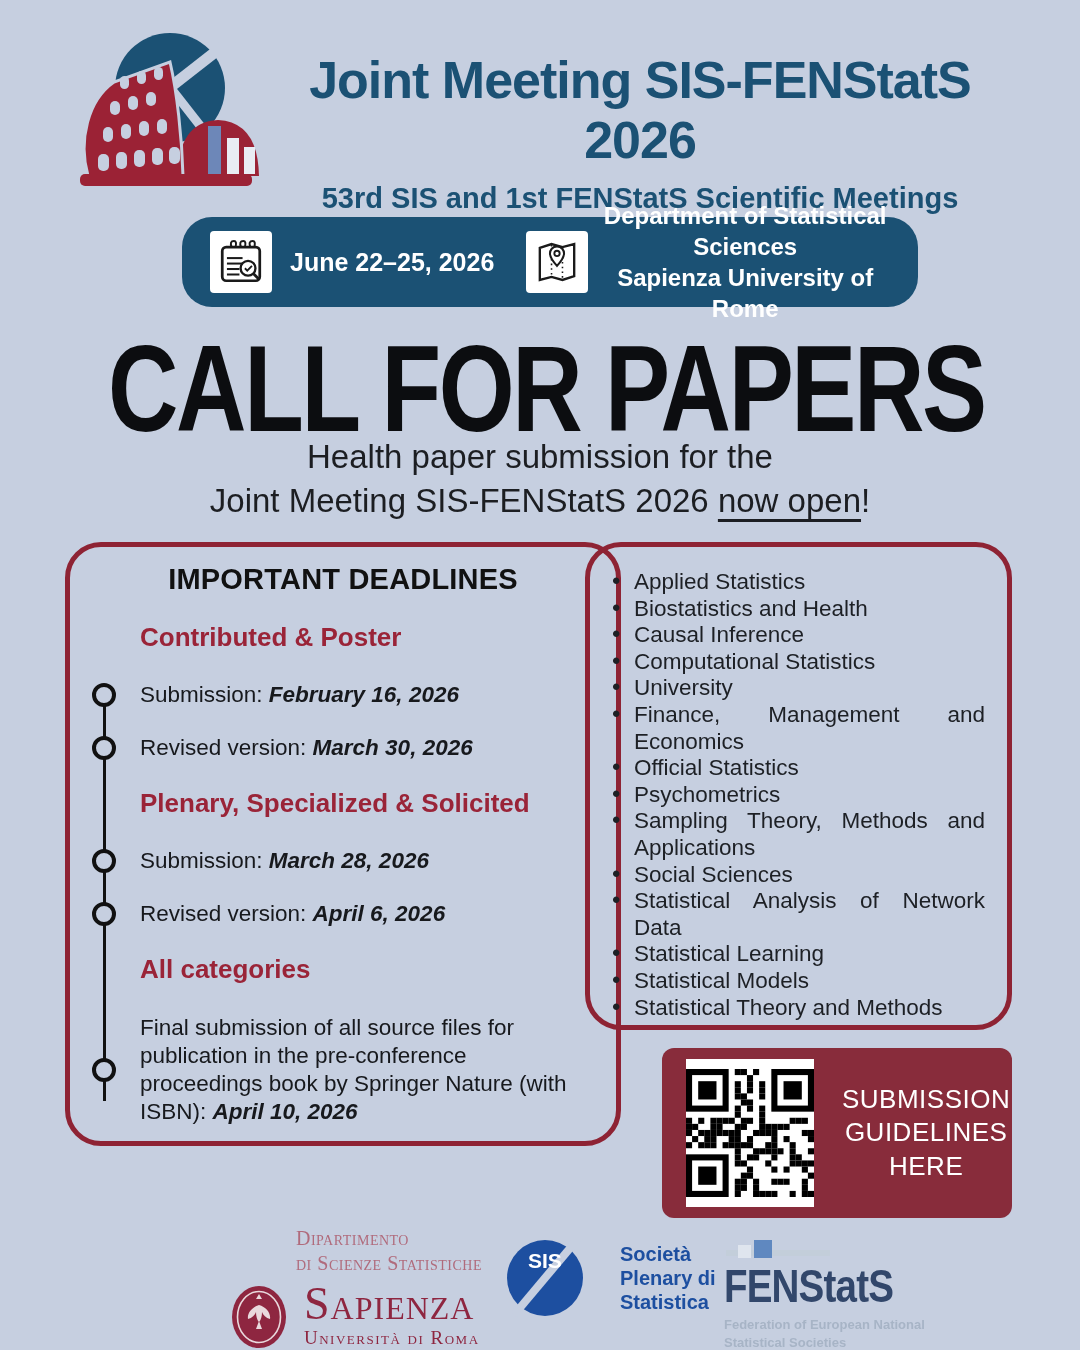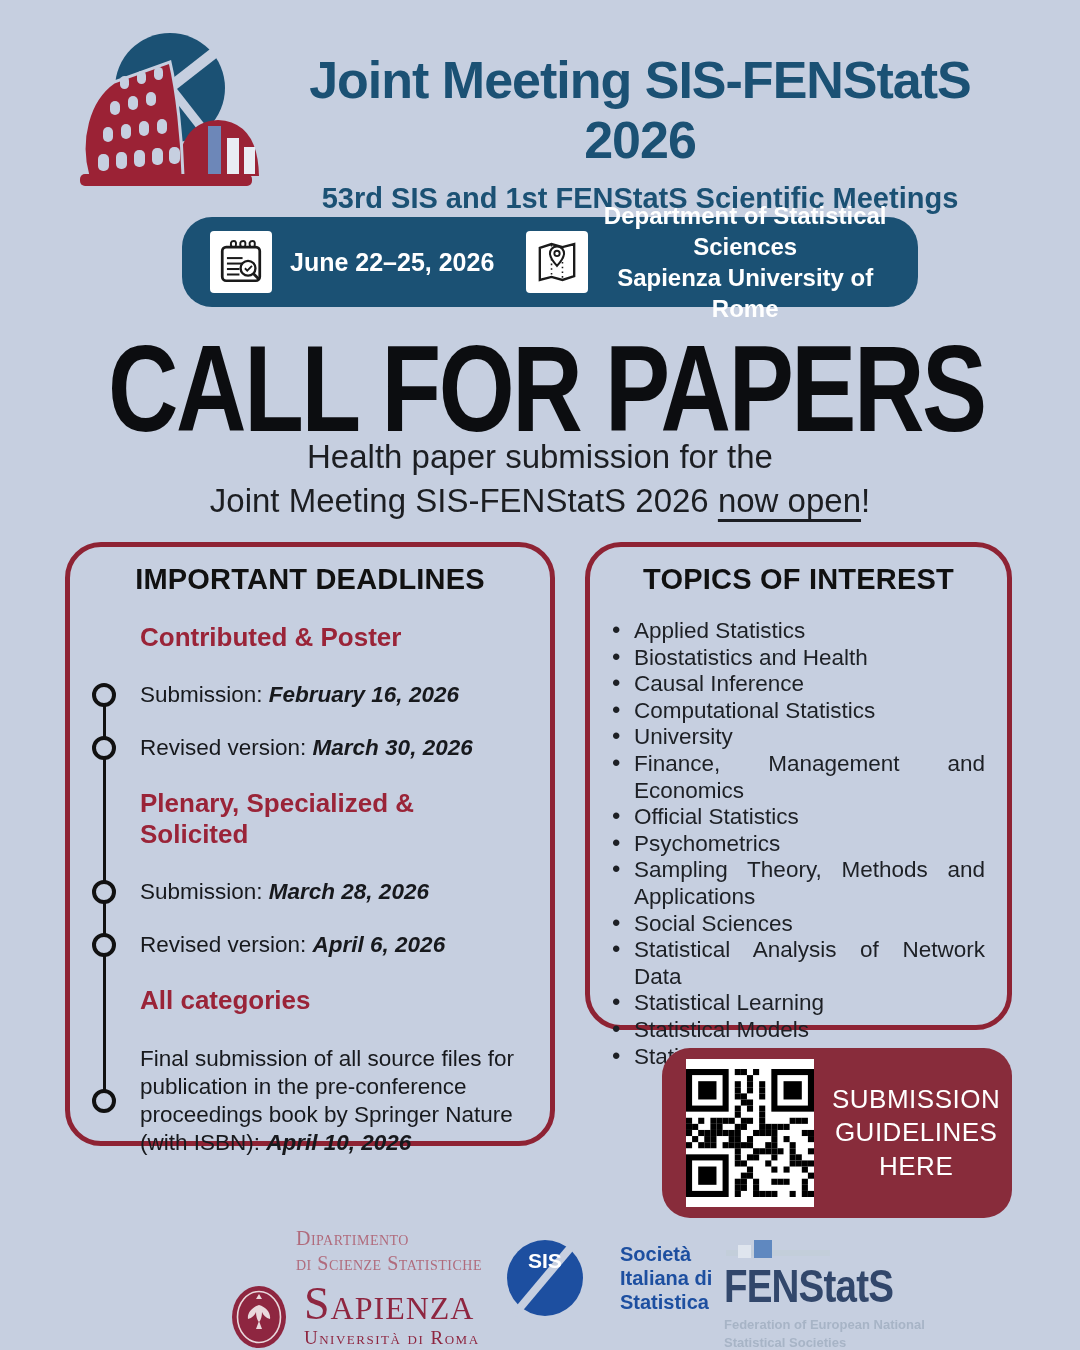--- a/index.html
+++ b/index.html
@@ -32,21 +32,21 @@
   .cfp-title{
     position:absolute; top:328px; left:0; width:1080px; text-align:center;
     font-size:122px; font-weight:bold; color:#0c0d10; line-height:1;
     transform:scaleX(0.8); letter-spacing:-3px; white-space:nowrap;
   }
   .cfp-sub1{position:absolute; top:438px; left:0; width:1080px; text-align:center; font-size:33px; color:#1c1e22;}
   .cfp-sub2{position:absolute; top:482px; left:0; width:1080px; text-align:center; font-size:33px; color:#1c1e22;}
   .u{ text-decoration:underline; text-decoration-thickness:3px; text-underline-offset:7px;}
   
   .deadlines-box{
-    position:absolute; left:65px; top:542px; width:490px; height:604px;
+    position:absolute; left:65px; top:542px; width:556px; height:604px;
     border:5px solid var(--maroon); border-radius:36px;
   }
   .dl-heading{font-size:29px;font-weight:bold;text-align:center;color:#111;margin-top:16px;letter-spacing:0.2px;}
   .dl-body{position:relative; margin:26px 22px 0 70px;}
   .category{color:var(--maroon-text); font-size:26px; font-weight:bold; margin-bottom:29px;}
   .milestone{position:relative; font-size:22.5px; margin-bottom:27px; color:var(--text-dark);}
   .date{font-weight:bold; font-style:italic;}
   .final-note{position:relative; font-size:22.5px; line-height:1.24; color:var(--text-dark);}
   .tl-circle{
     position:absolute; left:-48px; top:50%; transform:translateY(-50%);
@@ -62,22 +62,22 @@
   .tp-heading{font-size:29px;font-weight:bold;text-align:center;color:#111;margin-top:16px;letter-spacing:0.2px;}
   .tp-list{list-style:none; margin:22px 22px 0 18px;}
   .tp-list li{
     position:relative; font-size:22.5px; line-height:26.6px; color:#1d2025;
     padding-left:26px; text-align:justify;
   }
   .tp-list li::before{content:"•"; position:absolute; left:4px; top:-1px; font-size:24px;}
   
   .qr-box{
     position:absolute; left:662px; top:1048px; width:350px; height:170px;
-    background:var(--qr-box-maroon); border-radius:28px;
-    display:flex; align-items:center; padding:0 16px 0 24px; gap:18px;
+    background:var(--qr-box-maroon); border-radius:12px;
+    display:flex; align-items:center; padding:0 16px 0 24px; gap:28px;
   }
   .qr-panel{width:148px;height:148px;background:#fff;display:flex;align-items:center;justify-content:center;}
   .qr-caption{flex:1; text-align:center; color:#fff; font-size:26px; line-height:1.27; letter-spacing:0.5px;}
   
   .sapienza{position:absolute; left:230px; top:1226px; color:#8e2640;}
   .sap-dept{margin-left:66px; font-family:"Liberation Serif","DejaVu Serif",serif; font-variant:small-caps;
             font-size:20px; line-height:1.25; color:#b06b7c; letter-spacing:0.5px;}
   .sap-row{display:flex; align-items:center; gap:16px; margin-top:8px;}
   .sap-name{font-family:"Liberation Serif","DejaVu Serif",serif; font-variant:small-caps; font-size:46px; line-height:0.85; letter-spacing:1px;}
   .sap-sub{font-family:"Liberation Serif","DejaVu Serif",serif; font-variant:small-caps; font-size:19px; letter-spacing:1.5px; margin-top:4px;}
@@ -200,21 +200,20 @@
 
       <div class="category">All categories</div>
       <div class="final-note">
         <span class="tl-circle"></span>
         <span>Final submission of all source files for publication in the pre-conference proceedings book by Springer Nature (with ISBN): </span><span class="date">April 10, 2026</span>
       </div>
     </div>
   </div>
 
   <div class="topics-box">
-    <div class="tp-heading">TOPICS OF INTEREST</div>
     <ul class="tp-list">
       <li>Applied Statistics</li>
       <li>Biostatistics and Health</li>
       <li>Causal Inference</li>
       <li>Computational Statistics</li>
       <li>University</li>
       <li>Finance, Management and Economics</li>
       <li>Official Statistics</li>
       <li>Psychometrics</li>
       <li>Sampling Theory, Methods and Applications</li>
@@ -395,21 +394,21 @@
   <div class="sis">
     <svg width="80" height="80" viewBox="0 0 80 80">
       <circle cx="40" cy="40" r="38" fill="#1d4fa0"></circle>
       <g transform="rotate(-50 40 40)">
           <rect x="-8" y="36" width="110" height="8" fill="#c6cfe0"></rect>
         </g>
       <text x="23" y="30" font-size="21" font-weight="bold" fill="#ffffff" font-family="Liberation Sans, DejaVu Sans, sans-serif">SIS</text>
     </svg>
     <div class="sis-text">
       <div>Società</div>
-      <div>Italiana di</div>
+      <div>Plenary di</div>
       <div>Statistica</div>
     </div>
   </div>
 
   <div class="fenstats">
     <div class="fen-bar">
       <span class="fen-sq-light"></span>
       <span class="fen-sq-blue"></span>
     </div>
     <div class="fen-name">FENStatS</div>

